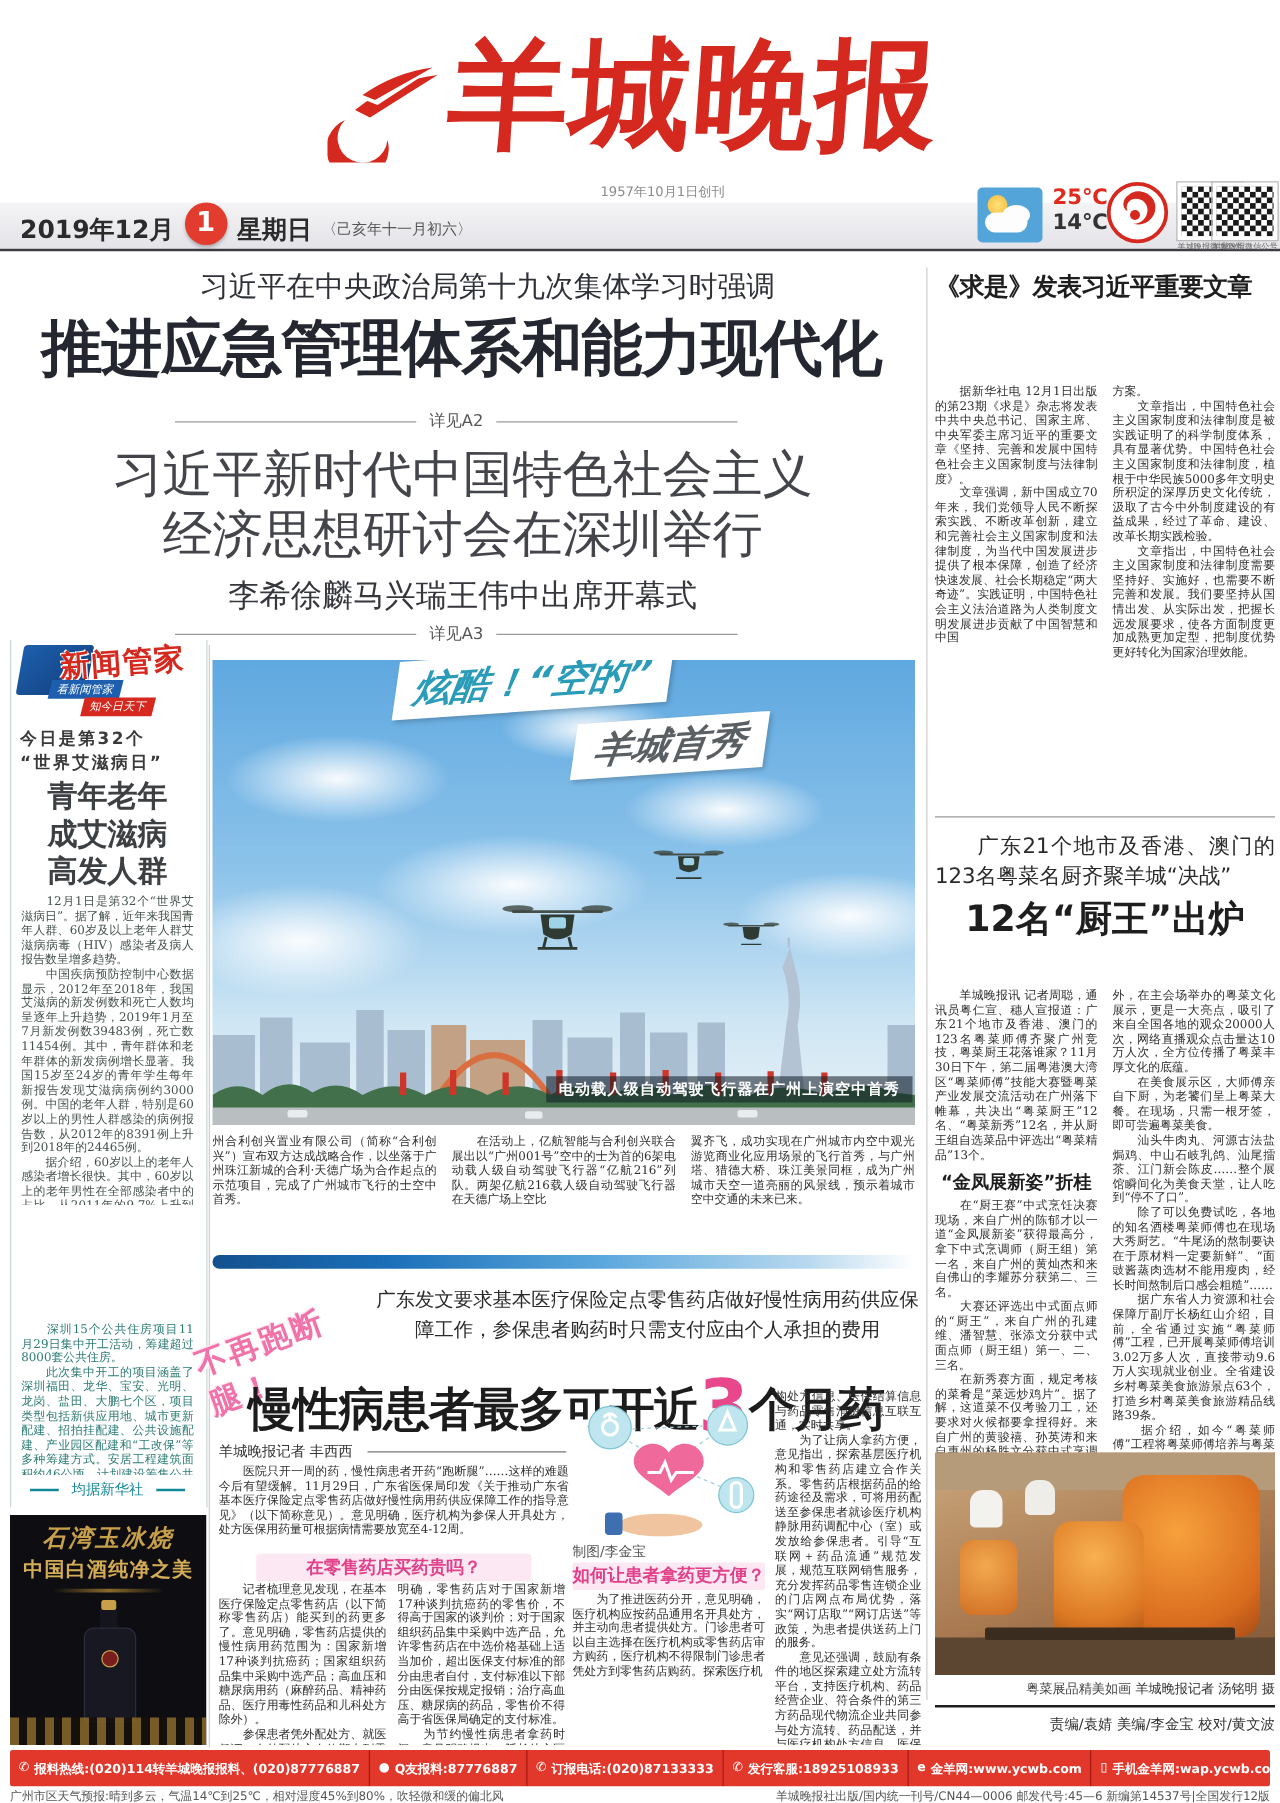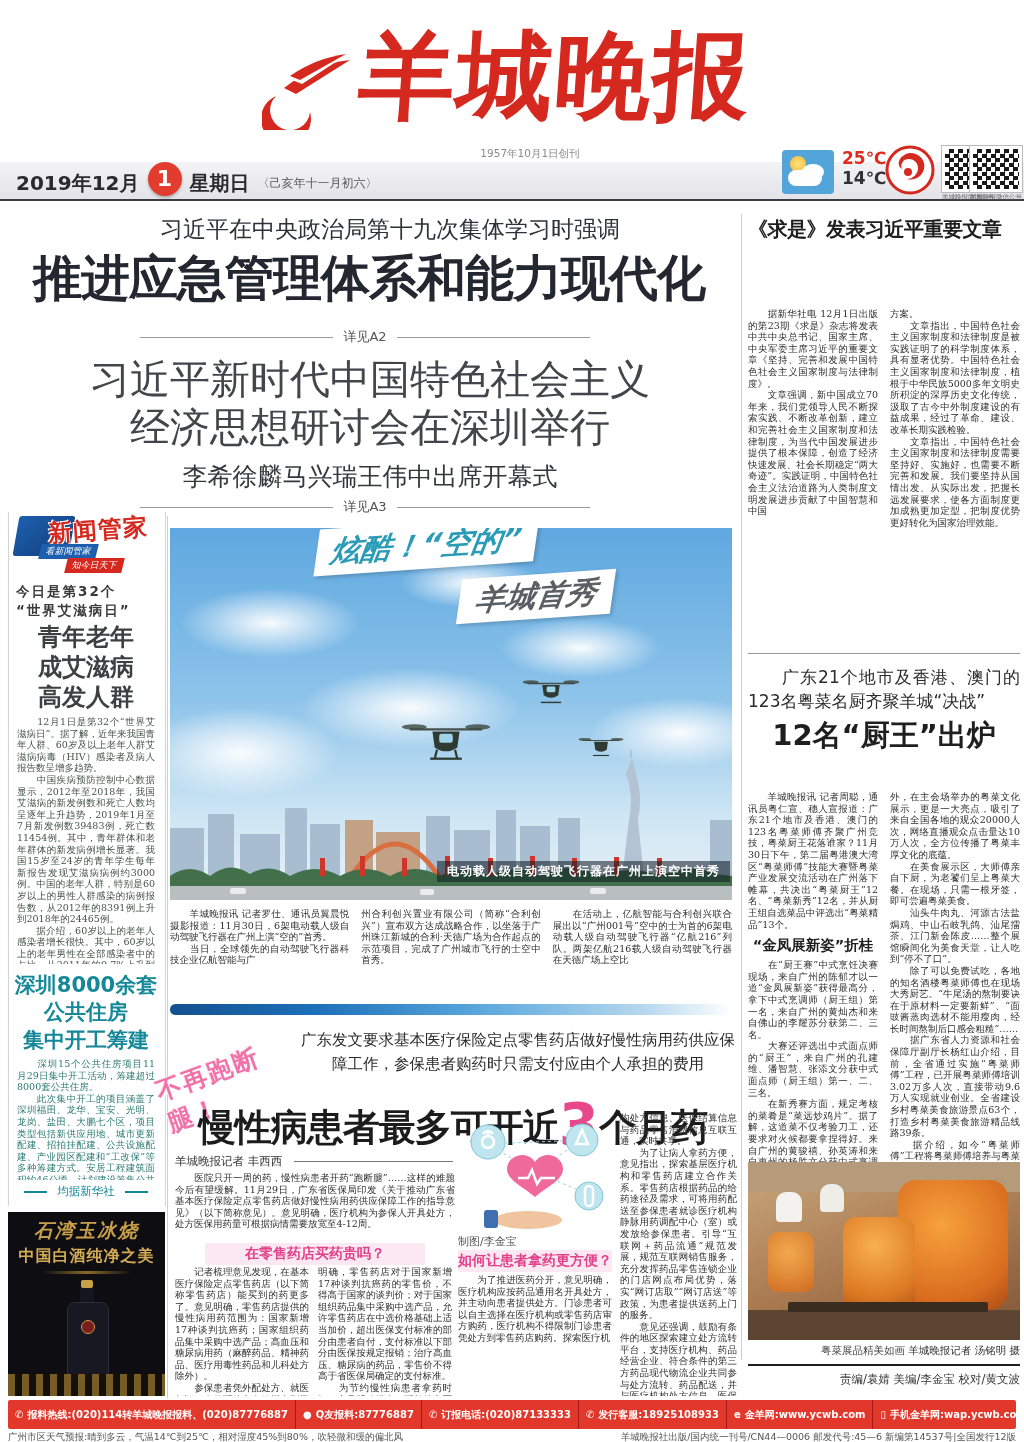--- a/index.html
+++ b/index.html
@@ -160,24 +160,20 @@
               letter-spacing:2px;line-height:1.4;text-align:left;">今日是第32个
 “世界艾滋病日”</div>
   <div class="abs flow" style="left:16px;top:622px;width:140px;text-align:center;font-size:24px;font-weight:bold;
               color:#3d4043;line-height:1.25;">青年老年
 成艾滋病
 高发人群</div>
   <div class="abs flow body-sm serif" style="left:17px;top:716px;width:138px;height:248px;overflow:hidden;color:#45524b;">　　12月1日是第32个“世界艾滋病日”。据了解，近年来我国青年人群、60岁及以上老年人群艾滋病病毒（HIV）感染者及病人报告数呈增多趋势。
 　　中国疾病预防控制中心数据显示，2012年至2018年，我国艾滋病的新发例数和死亡人数均呈逐年上升趋势，2019年1月至7月新发例数39483例，死亡数11454例。其中，青年群体和老年群体的新发病例增长显著。我国15岁至24岁的青年学生每年新报告发现艾滋病病例约3000例。中国的老年人群，特别是60岁以上的男性人群感染的病例报告数，从2012年的8391例上升到2018年的24465例。
 　　据介绍，60岁以上的老年人感染者增长很快。其中，60岁以上的老年男性在全部感染者中的占比，从2011年的9.7%上升到2018年的16.46%，老年感染者的上升幅度远远超过了老年人口的上升幅度。</div>
 
-  <div class="abs flow" style="left:14px;top:972px;width:144px;text-align:center;font-size:21px;font-weight:bold;
-              color:#148898;line-height:1.3;">深圳8000余套
-公共住房
-集中开工筹建</div>
   <div class="abs flow body-sm serif" style="left:17px;top:1058px;width:138px;height:122px;overflow:hidden;color:#2b7a74;">　　深圳15个公共住房项目11月29日集中开工活动，筹建超过8000套公共住房。
 　　此次集中开工的项目涵盖了深圳福田、龙华、宝安、光明、龙岗、盐田、大鹏七个区，项目类型包括新供应用地、城市更新配建、招拍挂配建、公共设施配建、产业园区配建和“工改保”等多种筹建方式。安居工程建筑面积约46公顷，计划建设筹集公共住房8000多套。</div>
   <div class="abs seerow" style="left:24px;top:1184px;width:124px;color:#148898;font-size:11.5px;">
     <div class="rule" style="background:#148898;height:2px;"></div>
     <span>均据新华社</span>
     <div class="rule" style="background:#148898;height:2px;"></div>
   </div>
 
   <div class="abs" style="left:8px;top:1212px;width:157px;height:184px;background:#0d0d12;overflow:hidden;">
     <div style="margin-top:6px;text-align:center;font-size:19px;font-weight:bold;color:#c9a04a;
@@ -275,24 +271,23 @@
                 transform:skewX(-12deg) rotate(-4deg);font-size:30px;font-weight:bold;font-style:italic;
                 color:#2a9cb8;box-shadow:2px 2px 4px rgba(0,0,0,.2);">炫酷！“空的”</div>
     <div style="position:absolute;left:290px;top:46px;background:#fff;padding:2px 16px;
                 transform:skewX(-12deg) rotate(-4deg);font-size:30px;font-weight:bold;font-style:italic;
                 color:#5a5f63;box-shadow:2px 2px 4px rgba(0,0,0,.2);">羊城首秀</div>
     <div style="position:absolute;right:2px;bottom:18px;background:rgba(15,25,35,.55);color:#fff;
                 font-size:12px;font-weight:bold;padding:2px 10px;letter-spacing:1px;">电动载人级自动驾驶飞行器在广州上演空中首秀</div>
   </div>
 
   <div class="abs colwrap" style="left:170px;top:908px;width:562px;height:90px;">
-    <div class="flow body-sm serif">　　羊城晚报讯 记者罗仕、通讯员翼晨悦摄影报道：11月30日，6架电动载人级自动驾驶飞行器在广州上演“空的”首秀。
-　　当日，全球领先的自动驾驶飞行器科技企业亿航智能与广</div>
     <div class="flow body-sm serif">州合利创兴置业有限公司（简称“合利创兴”）宣布双方达成战略合作，以坐落于广州珠江新城的合利·天德广场为合作起点的示范项目，完成了广州城市飞行的士空中首秀。</div>
     <div class="flow body-sm serif">　　在活动上，亿航智能与合利创兴联合展出以“广州001号”空中的士为首的6架电动载人级自动驾驶飞行器“亿航216”列队。两架亿航216载人级自动驾驶飞行器在天德广场上空比</div>
+    <div class="flow body-sm serif">翼齐飞，成功实现在广州城市内空中观光游览商业化应用场景的飞行首秀，与广州塔、猎德大桥、珠江美景同框，成为广州城市天空一道亮丽的风景线，预示着城市空中交通的未来已来。</div>
   </div>
   <div class="abs" style="left:170px;top:1004px;width:562px;height:11px;border-radius:6px;
               background:linear-gradient(90deg,#14508f,#1b6fb8 25%,#5aa7dd 55%,#b9d9ef 85%,rgba(255,255,255,0));"></div>
 
   <div class="abs" style="left:158px;top:1048px;width:160px;transform:rotate(-20deg);font-size:25px;font-weight:bold;
               color:#f172a8;letter-spacing:2px;text-shadow:1.5px 1.5px 0 #fff,-1px -1px 0 #fde4ef;">不再跑断腿！</div>
   <div class="abs flow" style="left:300px;top:1028px;width:436px;font-size:15.5px;color:#2b2b2b;line-height:1.55;
               text-align:center;">广东发文要求基本医疗保险定点零售药店做好慢性病用药供应保障工作，参保患者购药时只需支付应由个人承担的费用</div>
   <div class="abs" style="left:170px;top:1086px;width:566px;text-align:center;">
     <span style="font-size:37px;font-weight:bold;color:#1c1c1c;letter-spacing:-1px;">慢性病患者最多可开近</span><span style="font-size:58px;font-weight:bold;color:#e8478b;position:relative;top:5px;">3</span><span style="font-size:37px;font-weight:bold;color:#1c1c1c;letter-spacing:-1px;">个月药</span>

